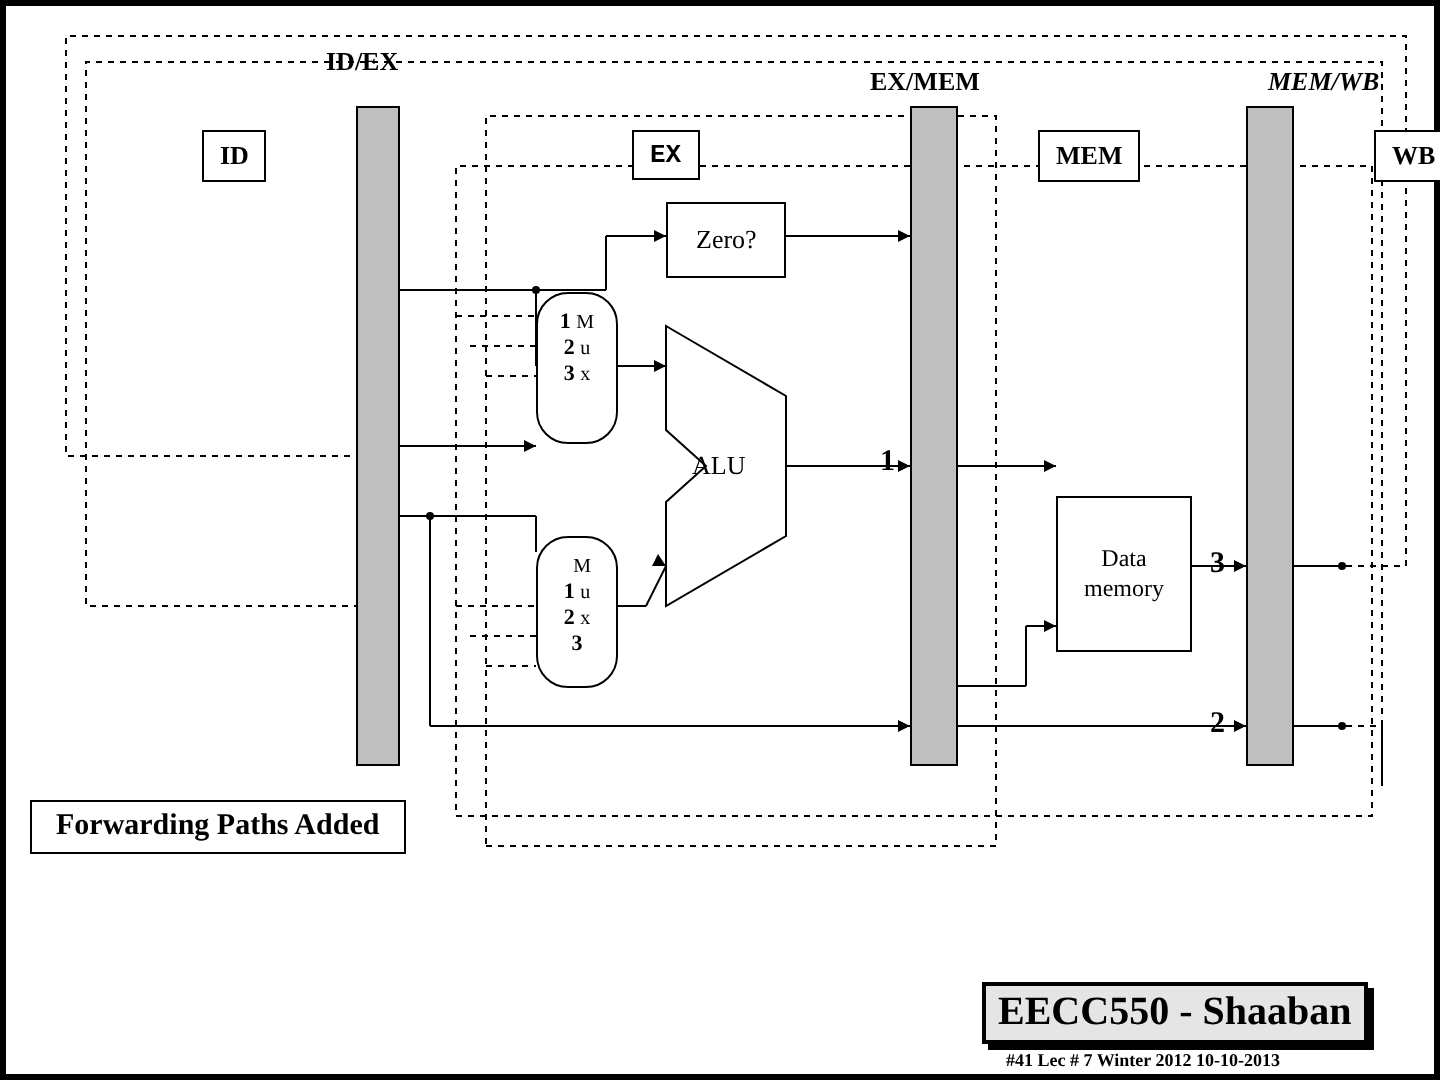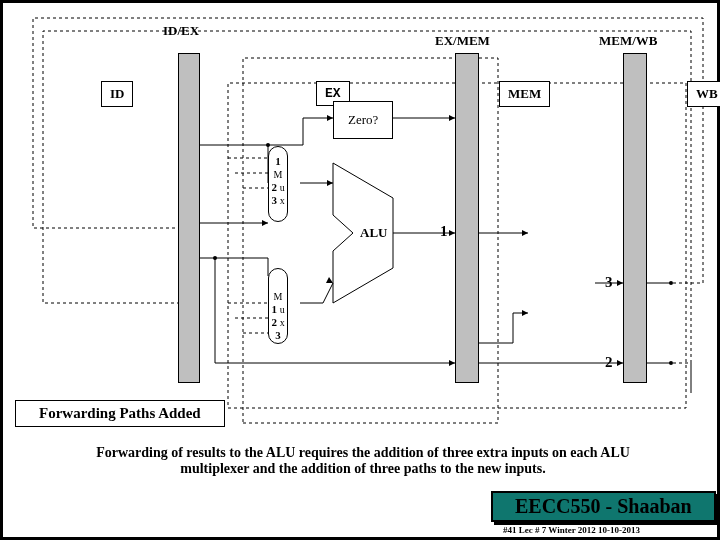--- a/index.html
+++ b/index.html
@@ -1,29 +1,29 @@
 <!DOCTYPE html>
 <html><head>
 <meta charset="utf-8">
 <style>
   * { box-sizing: border-box; margin: 0; padding: 0; }
   body { font-family: "Times New Roman", serif; background: #fff; }
   .frame { width: 720px; height: 540px; position: relative; border: 3px solid #000; }
   .canvas { position: absolute; inset: 0; }
   .lbl { position: absolute; font-size: 13px; font-weight: bold; }
-  .box { position: absolute; border: 1px solid #000; background: #fff; text-align: center; font-size: 13px; font-weight: bold; padding: 4px 8px; margin-top: 16px; }
+  .box { position: absolute; border: 1px solid #000; background: #fff; text-align: center; font-size: 13px; font-weight: bold; padding: 4px 8px; }
   .regbar { position: absolute; background: #bfbfbf; border: 1px solid #000; }
   .zero-box { position: absolute; border: 1px solid #000; background: #fff; font-size: 13px; text-align: right; padding: 10px 14px; }
-  .mux { position: absolute; width: 20px; height: 76px; border: 1px solid #000; border-radius: 16px; background: #fff; font-size: 11px; text-align: center; }
+  .mux { position: absolute; width: 41px; height: 76px; border: 1px solid #000; border-radius: 16px; background: #fff; font-size: 11px; text-align: center; }
   .mux .inner { position: absolute; left: 2px; right: 2px; top: 8px; line-height: 13px; }
   .mem-box { position: absolute; border: 1px solid #000; background: #fff; font-size: 12px; text-align: center; display: flex; align-items: center; justify-content: center; }
   .num { position: absolute; font-size: 15px; font-weight: bold; }
   .caption { position: absolute; text-align: center; font-size: 14px; font-weight: bold; width: 580px; }
-  .note-box { position: absolute; border: 1.5px solid #000; background: #fff; font-size: 13px; font-weight: bold; padding: 4px 23px; }
-  .course-box { position: absolute; border: 2px solid #000; background: #0f766e; font-size: 20px; font-weight: bold; padding: 2px 22px; box-shadow: 3px 3px 0 #000; }
+  .note-box { position: absolute; border: 1.5px solid #000; background: #fff; font-size: 13px; font-weight: bold; padding: 4px 12px; }
+  .course-box { position: absolute; border: 2px solid #000; background: #e5e5e5; font-size: 20px; font-weight: bold; padding: 2px 6px; box-shadow: 3px 3px 0 #000; }
   .footer { position: absolute; font-size: 9px; font-weight: bold; }
   svg { position: absolute; top: 0; left: 0; }
   .solid { stroke: #000; stroke-width: 1; fill: none; }
   .dash { stroke: #000; stroke-width: 1; stroke-dasharray: 3 3; fill: none; }
   .dot { fill: #000; }
   .arrowhead { fill: #000; }
 </style>
 </head>
 <body>
 
@@ -96,59 +96,60 @@
       <polygon class="arrowhead" points="620,280 614,277 614,283"></polygon>
 
       <line class="solid" x1="644" y1="280" x2="668" y2="280"></line>
       <circle class="dot" cx="668" cy="280" r="2"></circle>
       <line class="solid" x1="644" y1="360" x2="668" y2="360"></line>
       <circle class="dot" cx="668" cy="360" r="2"></circle>
     </svg>
 
     <div class="lbl" style="left:160px; top:20px;">ID/EX</div>
     <div class="lbl" style="left:432px; top:30px;text-align:center;">EX/MEM</div>
-    <div class="lbl" style="left:596px; top:30px;">MEM/WB</div>
+    <div class="lbl" style="left:631px; top:30px;font-style:italic;">MEM/WB</div>
 
     <div class="regbar" style="left:175px; top:50px; width:22px; height:330px;"></div>
     <div class="regbar" style="left:452px; top:50px; width:24px; height:330px;"></div>
     <div class="regbar" style="left:620px; top:50px; width:24px; height:330px;"></div>
 
     <div class="box" style="left:98px; top:62px;">ID</div>
     <div class="box" style="left:313px; top:62px;font-family:Liberation Mono, monospace;">EX</div>
-    <div class="box" style="left:496px; top:62px;">MEM</div>
+    <div class="box" style="left:516px; top:62px;">MEM</div>
     <div class="box" style="left:684px; top:62px;">WB</div>
 
     <div class="zero-box" style="left:330px; top:98px;">Zero?</div>
 
-    <div class="lbl" style="left:357px; top:222px; font-weight:bold;">ALU</div>
+    <div class="lbl" style="left:343px; top:222px; font-weight:normal;">ALU</div>
 
     <div class="mux" style="left:265px; top:143px;">
       <div class="inner">
         <span style="font-weight:bold">1</span> <span style="font-size:10px">M</span><br>
         <span style="font-weight:bold">2</span> <span style="font-size:10px">u</span><br>
         <span style="font-weight:bold">3</span> <span style="font-size:10px">x</span>
       </div>
     </div>
 
     <div class="mux" style="left:265px; top:265px;">
       <div class="inner">
         <span style="font-size:10px">&nbsp;</span> <span style="font-size:10px">M</span><br>
         <span style="font-weight:bold">1</span> <span style="font-size:10px">u</span><br>
         <span style="font-weight:bold">2</span> <span style="font-size:10px">x</span><br>
         <span style="font-weight:bold">3</span>
       </div>
     </div>
 
+    <div class="mem-box" style="left:525px; top:245px; width:68px; height:78px; white-space:pre-line;">Data
+memory</div>
 
     <div class="num" style="left:437px; top:220px;">1</div>
     <div class="num" style="left:602px; top:271px;">3</div>
     <div class="num" style="left:602px; top:351px;">2</div>
 
     <div class="note-box" style="left:12px; top:397px; font-size:15px;">Forwarding Paths Added</div>
 
-    <div class="caption" style="left:70px; top:442px;">Forwarding of results to the ALU requires the addition of three extra inputs on each ALU multiplexer and the addition of three paths to the new inputs.</div>
 
 
     <div class="course-box" style="left:488px; top:488px;">EECC550 - Shaaban</div>
 
     <div class="footer" style="left:500px; top:522px;">#41   Lec # 7  Winter 2012  10-10-2013</div>
   </div>
 </div>
 
 </body></html>

